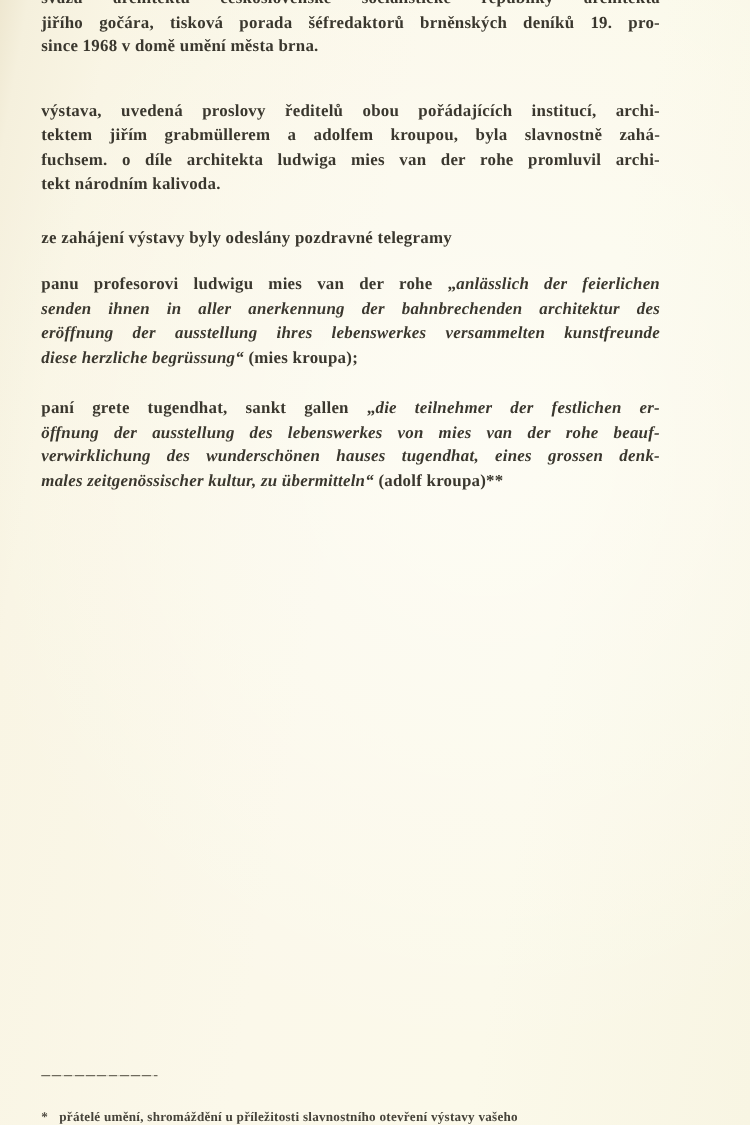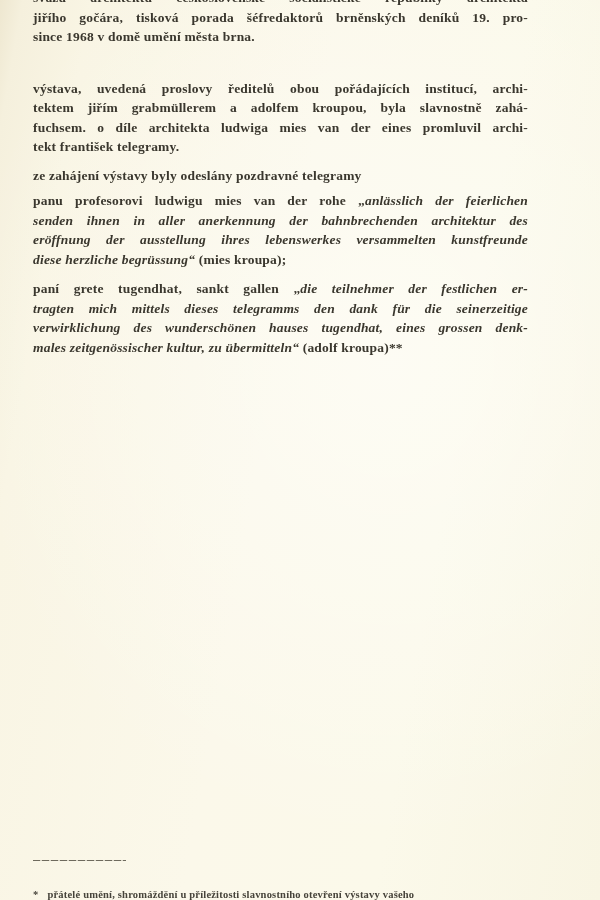--- a/index.html
+++ b/index.html
@@ -27,23 +27,23 @@
     left: 33px;
     width: 495px;
     color: #3a372e;
     font-size: 13.5px;
     font-weight: 700;
     line-height: 19.5px;
     letter-spacing: 0.2px;
   }
   .para { margin: 0; }
   .para.p2 { margin-top: 32px; }
-  .para.p3 { margin-top: 9px; }
-  .para.p4 { margin-top: 6px; }
-  .para.p5 { margin-top: 10px; font-family: Liberation Serif, serif; }
+  .para.p3 { margin-top: 23px; }
+  .para.p4 { margin-top: 18px; }
+  .para.p5 { margin-top: 21px; font-family: Liberation Serif, serif; }
   .line {
     text-align: justify;
     text-align-last: justify;
     white-space: normal;
   }
   .line.last {
     text-align: left;
     text-align-last: left;
   }
   .it {
@@ -81,35 +81,35 @@
 
   <div class="textblock">
       <div class="para p1">
         <div class="line"><span>svazu architektů československé socialistické republiky architekta</span></div>
         <div class="line"><span>jiřího gočára, tisková porada šéfredaktorů brněnských deníků 19. pro-</span></div>
         <div class="line last"><span>since 1968 v domě umění města brna.</span></div>
       </div>
       <div class="para p2">
         <div class="line"><span>výstava, uvedená proslovy ředitelů obou pořádajících institucí, archi-</span></div>
         <div class="line"><span>tektem jiřím grabmüllerem a adolfem kroupou, byla slavnostně zahá-</span></div>
-        <div class="line"><span>fuchsem. o díle architekta ludwiga mies van der eines promluvil archi-</span></div>
-        <div class="line last"><span>tekt františek telegramy.</span></div>
+        <div class="line"><span>fuchsem. o díle architekta ludwiga mies van der rohe promluvil archi-</span></div>
+        <div class="line last"><span>tekt národním kalivoda.</span></div>
       </div>
       <div class="para p3">
         <div class="line last"><span>ze zahájení výstavy byly odeslány pozdravné telegramy</span></div>
       </div>
       <div class="para p4">
         <div class="line"><span>panu profesorovi ludwigu mies van der rohe „</span><span class="it">anlässlich der feierlichen</span></div>
         <div class="line"><span class="it">senden ihnen in aller anerkennung der bahnbrechenden architektur des</span></div>
         <div class="line"><span class="it">eröffnung der ausstellung ihres lebenswerkes versammelten kunstfreunde</span></div>
         <div class="line last"><span class="it">diese herzliche begrüssung“</span><span> (mies kroupa);</span></div>
       </div>
       <div class="para p5">
         <div class="line"><span>paní grete tugendhat, sankt gallen „</span><span class="it">die teilnehmer der festlichen er-</span></div>
-        <div class="line"><span class="it">tragten mich mittels dieses telegramms den dank für die seinerzeitige</span></div>
+        <div class="line"><span class="it">öffnung der ausstellung des lebenswerkes von mies van der rohe beauf-</span></div>
         <div class="line"><span class="it">verwirklichung des wunderschönen hauses tugendhat, eines grossen denk-</span></div>
         <div class="line last"><span class="it">males zeitgenössischer kultur, zu übermitteln“</span><span> (adolf kroupa)**</span></div>
       </div>
     </div>
 
   <div class="footnote-rule"></div>
 
   <div class="footnote">
     <span class="marker">*</span><span>přátelé umění, shromáždění u příležitosti slavnostního otevření výstavy vašeho</span>
   </div>

